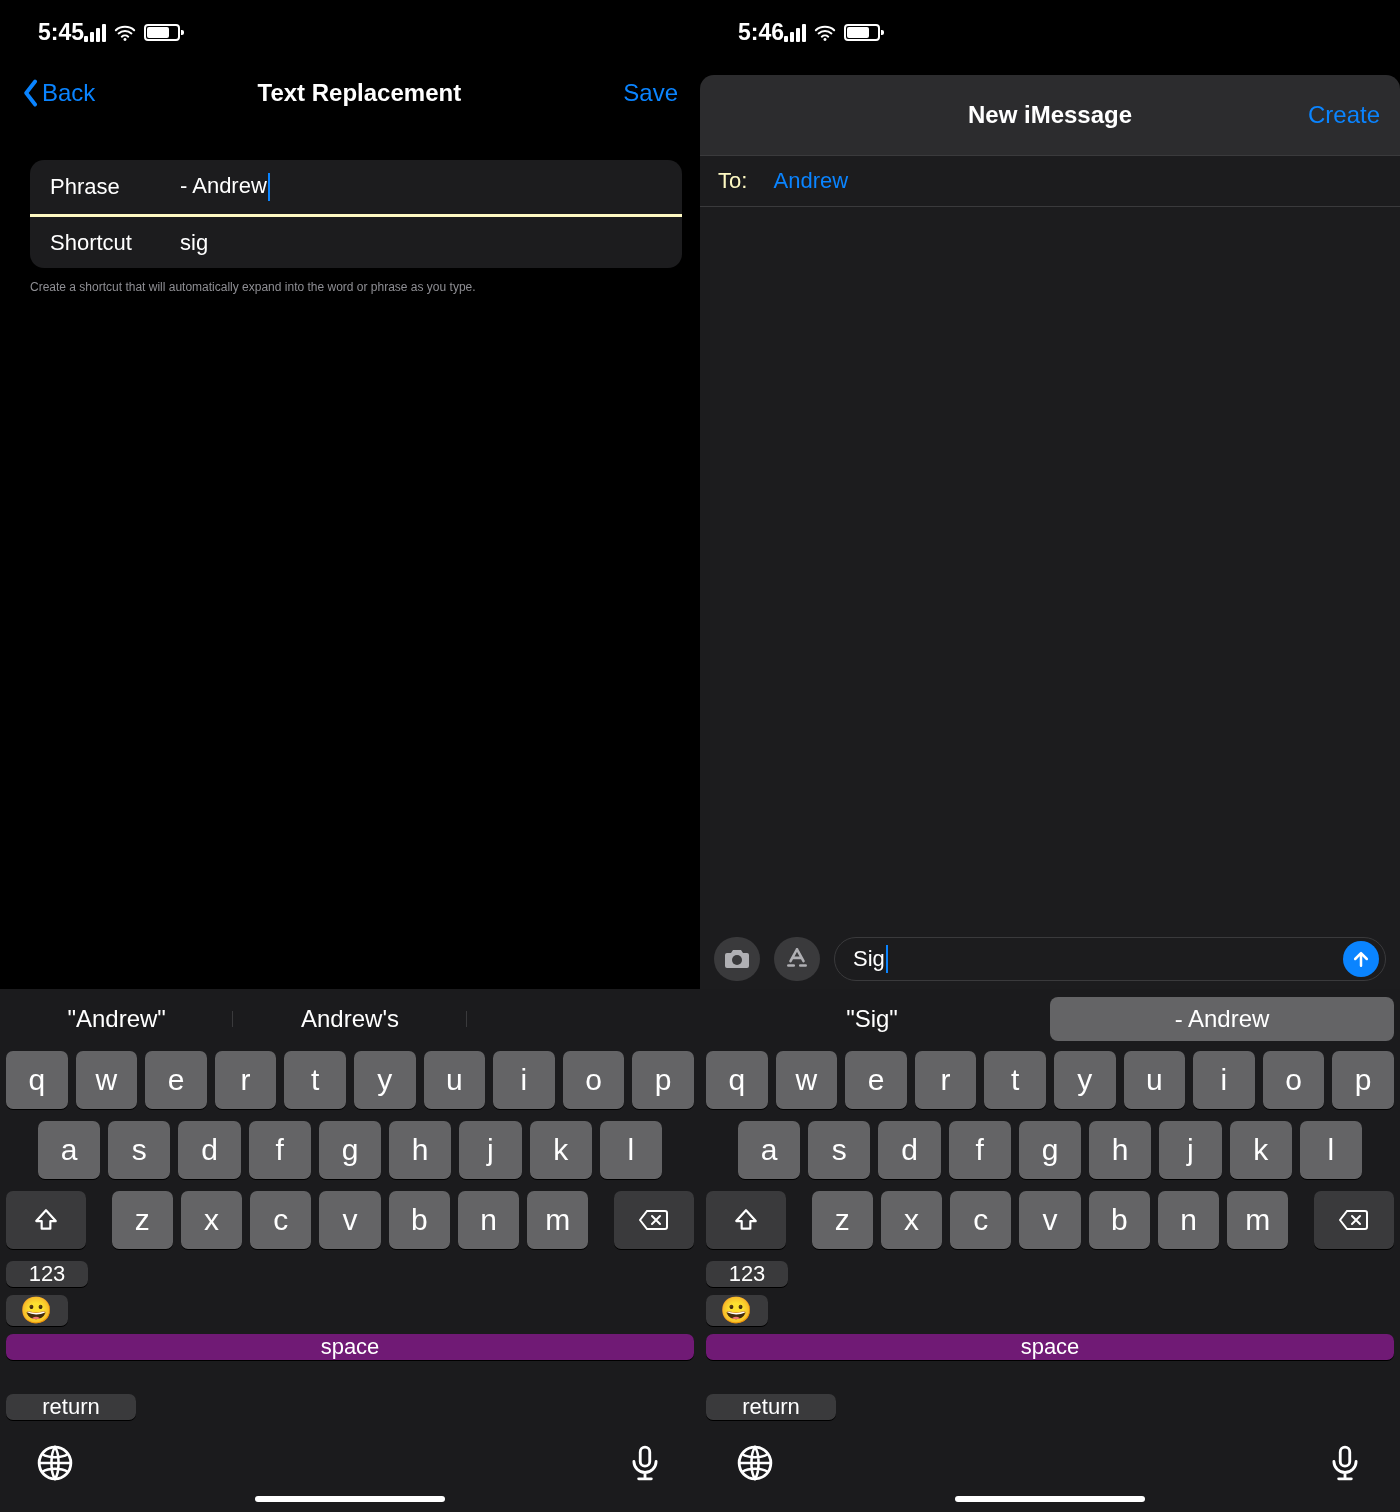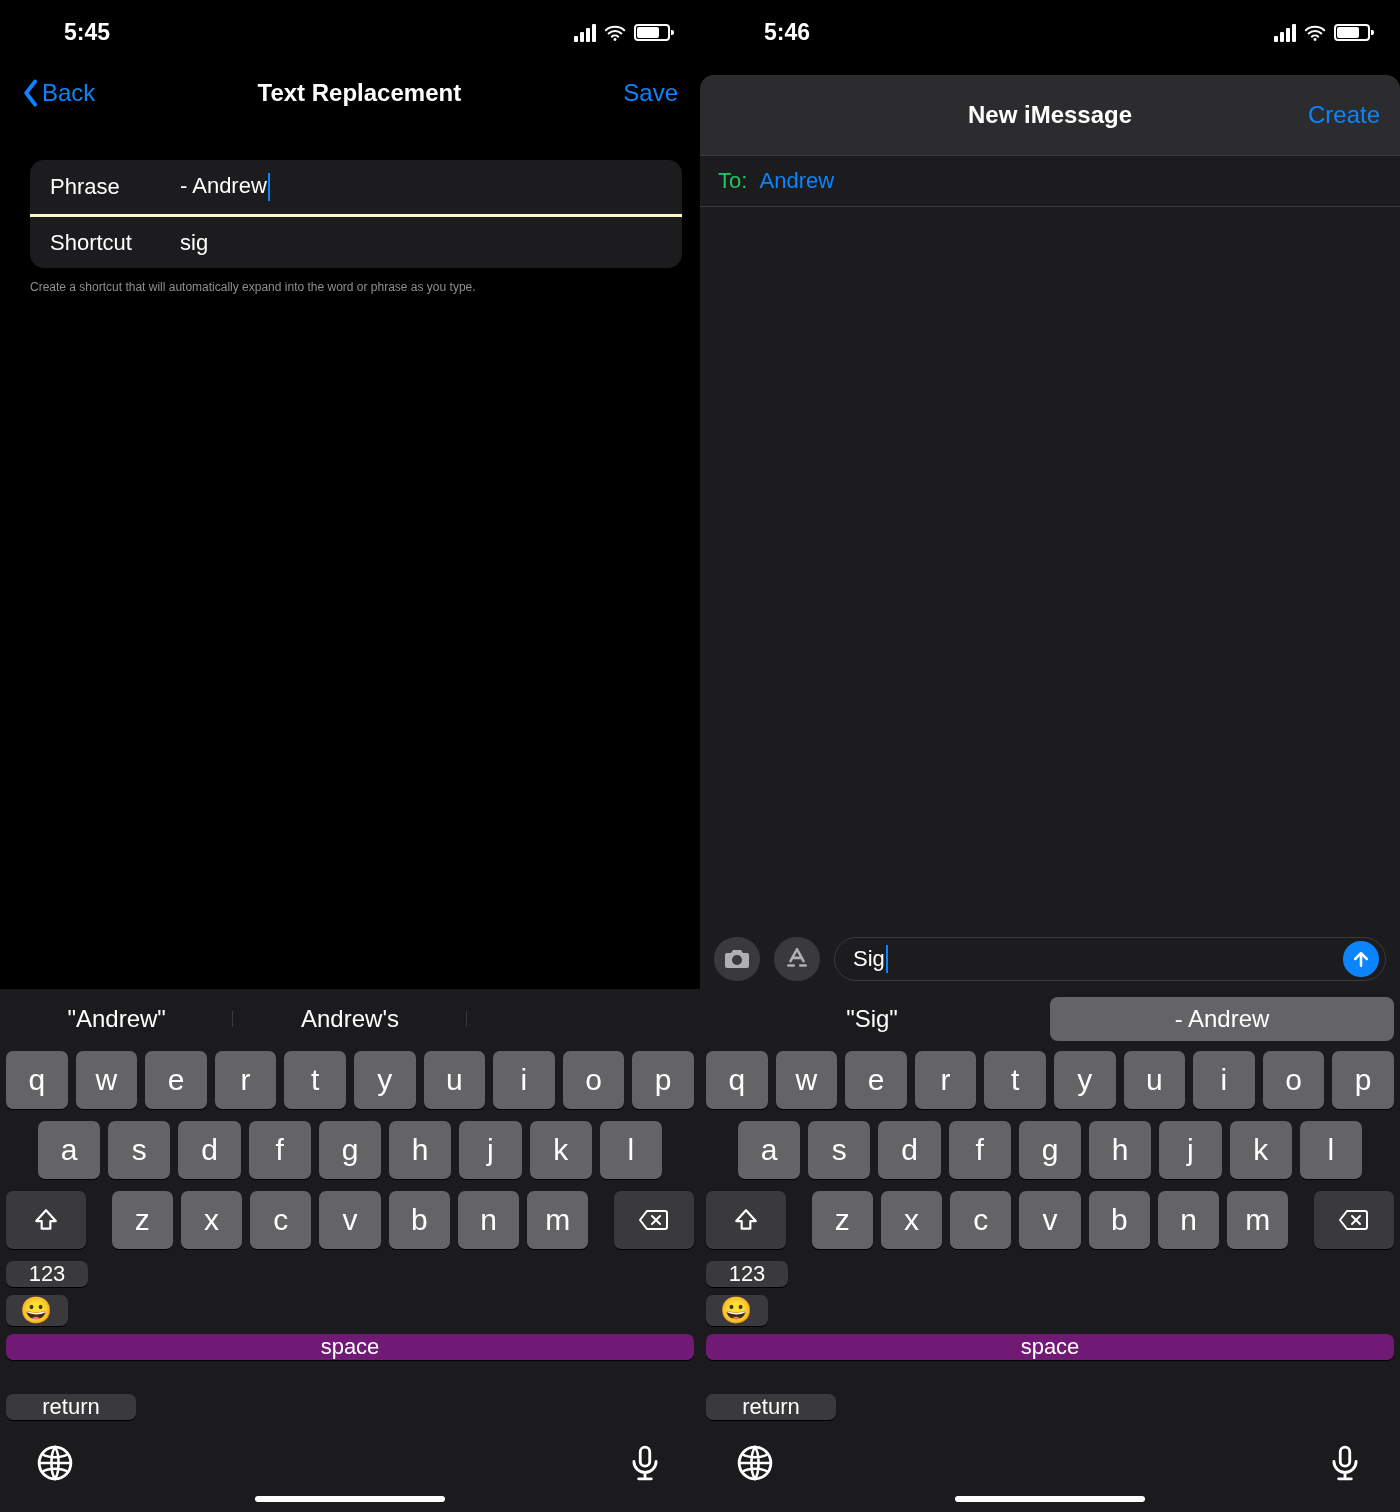--- a/index.html
+++ b/index.html
@@ -19,22 +19,21 @@
     flex-direction: column;
     overflow: hidden;
   }
   .phone.right { background: #000; }
 
   
   .statusbar {
     height: 65px;
     display: flex;
     align-items: center;
-    justify-content: space-between;
-    padding: 0 30px 0 64px;
+    padding: 0 30px 0 38px;
     color: #fff;
     font-size: 23px;
     font-weight: 600;
   }
   .statusbar .right-icons { display:flex; align-items:center; gap:8px; }
   .signal { display:flex; align-items:flex-end; gap:2px; }
   .signal span { width:4px; background:#fff; border-radius:1px; display:inline-block; }
   .signal span:nth-child(1){height:6px;}
   .signal span:nth-child(2){height:10px;}
   .signal span:nth-child(3){height:14px;}
@@ -108,22 +107,22 @@
   .cancel-btn{
     position:absolute; right:20px; color:#0a84ff; font-size:24px;
   }
   .to-row{
     background:#1c1c1e;
     padding:12px 18px;
     font-size:22px;
     border-top:1px solid #3a3a3c;
     border-bottom:1px solid #3a3a3c;
   }
-  .to-row .to-lbl{ color:#22c55e; }
-  .to-row .to-val{ color:#0a84ff; margin-left:6px; }
+  .to-row .to-lbl{ color:#fef9c3; }
+  .to-row .to-val{ color:#0a84ff; margin-left:20px; }
 
   .msg-body { flex:1; background:#1c1c1e; }
 
   
   .compose-row{
     display:flex;
     align-items:center;
     gap:14px;
     padding:10px 14px 8px;
     background:#1c1c1e;

